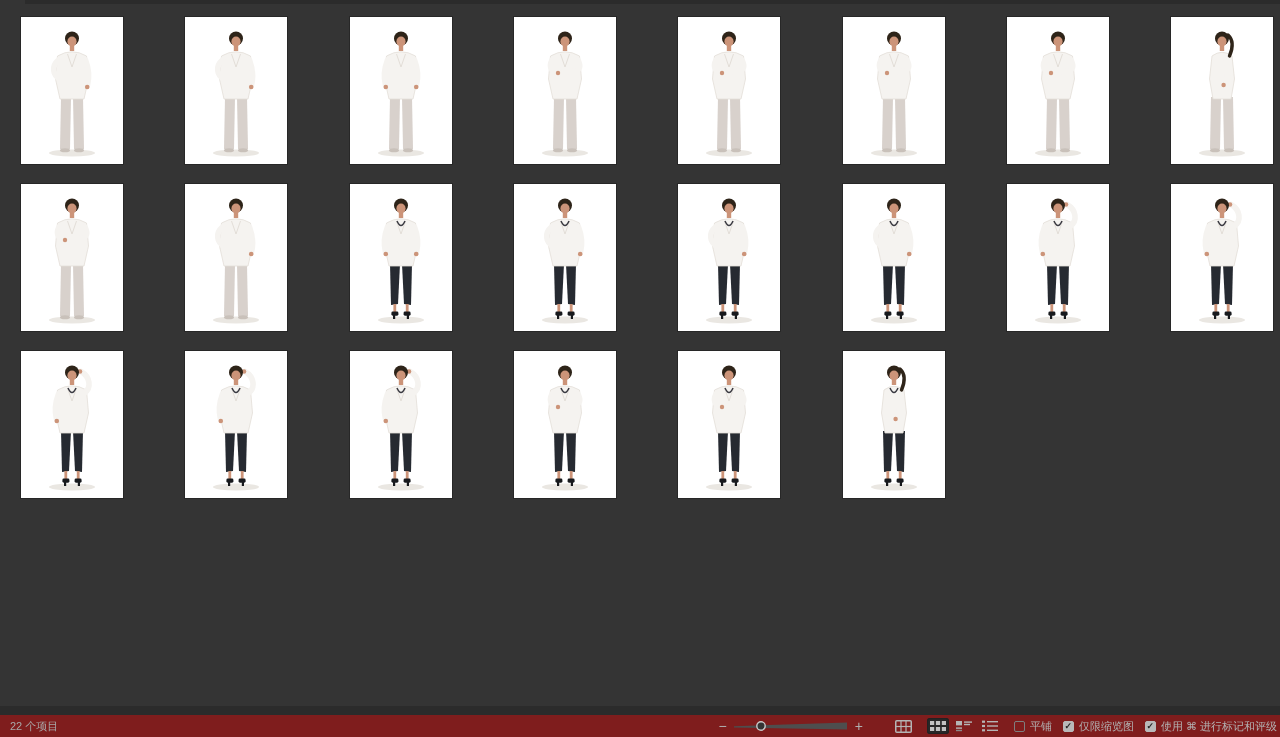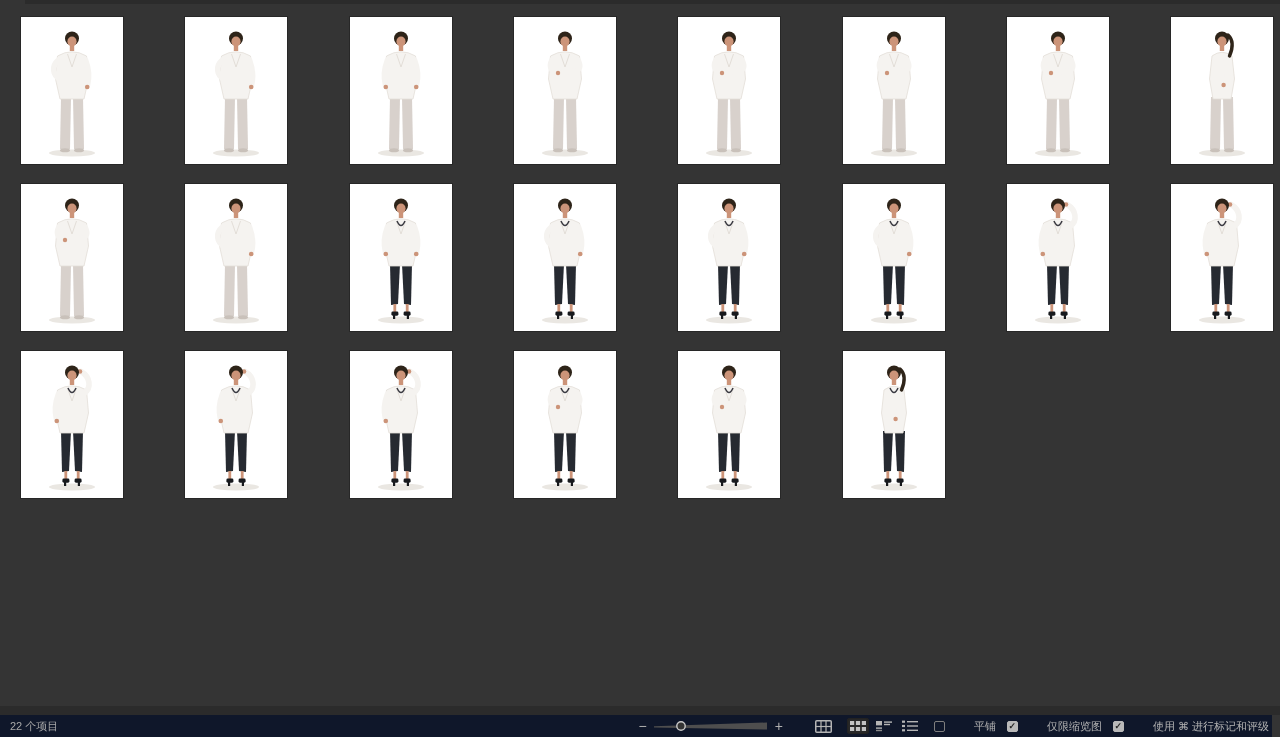--- a/index.html
+++ b/index.html
@@ -21,22 +21,22 @@
     position:absolute;width:102px;height:147px;
     background:#ffffff;
     box-shadow:0 0 0 1px rgba(0,0,0,0.25);
   }
   .thumb svg{display:block;}
   .divider{
     position:absolute;left:0;right:0;bottom:22px;height:9px;
     background:#2b2b2b;
   }
   .statusbar{
-    position:absolute;left:0;right:8px;bottom:0;height:22px;
-    background:#0f172a;
+    position:absolute;left:0;right:0;bottom:0;height:22px;
+    background:#7f1d1d;
     color:#b3b3b3;font-size:11px;
   }
   .sb-left{
     position:absolute;left:10px;top:0;height:22px;
     display:flex;align-items:center;
     color:#a9a9a9;
   }
   .sb-right{
     position:absolute;right:3px;top:0;height:22px;
     display:flex;align-items:center;
@@ -51,21 +51,21 @@
   .view-btn{
     background:none;border:none;padding:2px 3px;margin:0 2px;
     border-radius:3px;line-height:0;cursor:default;
   }
   .view-btn.selected{
     background:#272727;
     box-shadow:inset 0 0 0 1px #222;
   }
   .vb-first{margin-left:26px;margin-right:10px;}
   .cb{
-    display:flex;align-items:center;margin-left:11px;cursor:default;gap:24px;
+    display:flex;align-items:center;margin-left:11px;cursor:default;
   }
   .cb .box{
     width:11px;height:11px;margin-right:5px;
     border:1px solid #7e7e7e;border-radius:2px;
     box-sizing:border-box;
     display:flex;align-items:center;justify-content:center;
     font-size:9px;line-height:9px;color:#262626;font-weight:bold;
     background:transparent;
   }
   .cb .box.checked{

